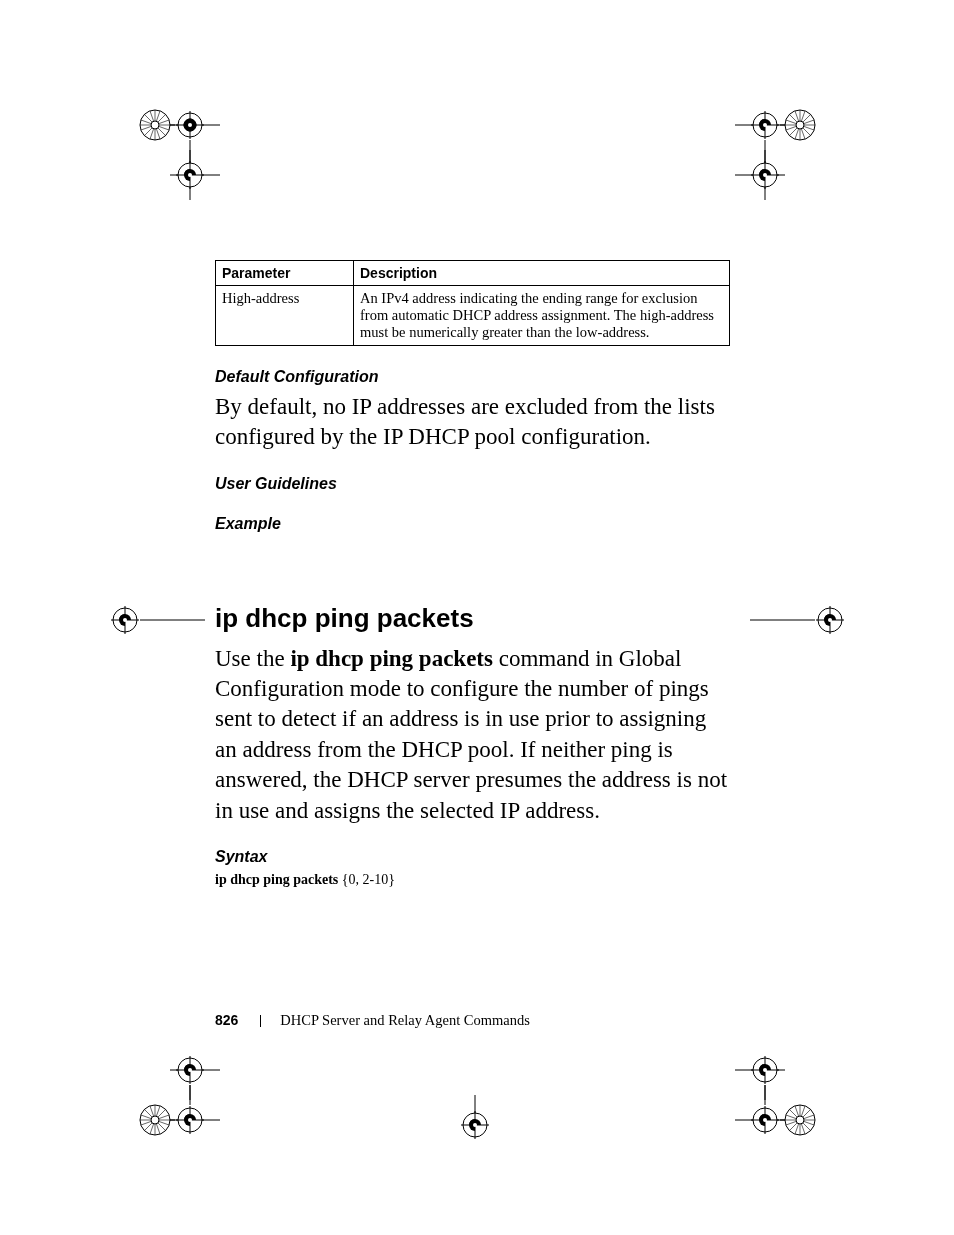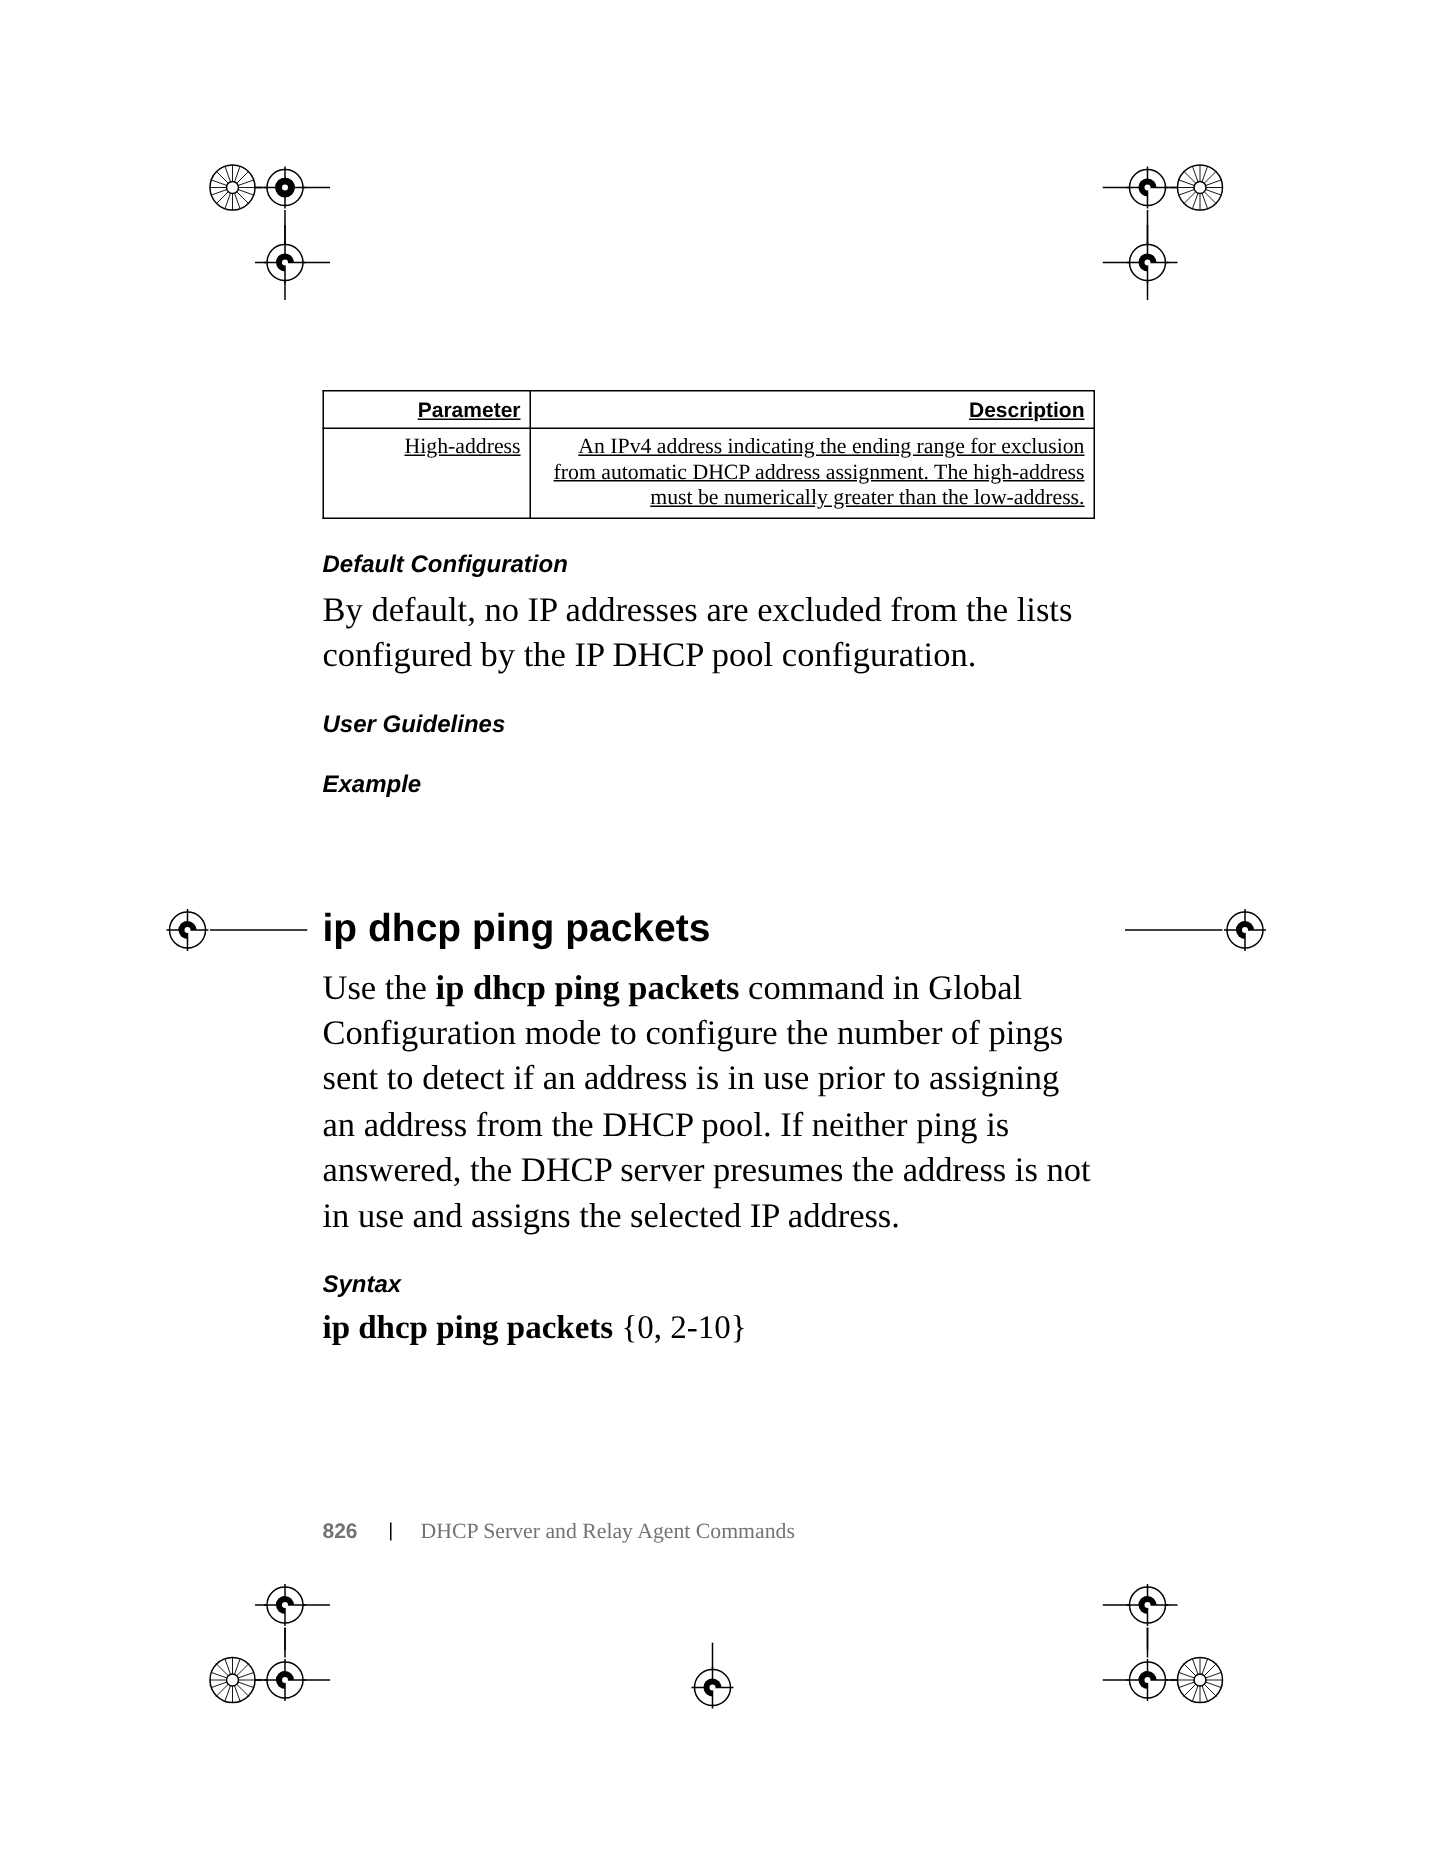--- a/index.html
+++ b/index.html
@@ -20,23 +20,22 @@
     width: 515px;
   }
   table.param {
     border-collapse: collapse;
     width: 100%;
     font-size: 14.5px;
   }
   table.param th, table.param td {
     border: 1px solid #000;
     padding: 4px 6px;
-    text-align: right;
+    text-align: left;
     vertical-align: top;
-    text-decoration: underline;
   }
   table.param th {
     font-family: "Helvetica Neue", Helvetica, Arial, sans-serif;
     font-weight: 700;
     font-size: 14px;
   }
   table.param td.param-name {
     width: 125px;
   }
   .h-sub {
@@ -53,32 +52,32 @@
     margin: 0 0 4px 0;
   }
   .h-cmd {
     font-family: "Helvetica Neue", Helvetica, Arial, sans-serif;
     font-weight: 700;
     font-size: 26px;
     margin-top: 70px;
     margin-bottom: 10px;
   }
   .syntax-line {
-    font-size: 22px;
+    font-size: 14px;
     margin: 0 0 6px 0;
   }
   .syntax-line .bold {
     font-weight: 700;
   }
   .footer {
     position: absolute;
     left: 215px;
     top: 1012px;
     font-size: 14px;
-    color: #737373;
+    color: #000000;
     font-family: Georgia, serif;
   }
   .footer .pagenum {
     font-weight: 700;
     font-family: "Helvetica Neue", Helvetica, Arial, sans-serif;
   }
   .footer .divider {
     display: inline-block;
     border-left: 1px solid #000;
     height: 12px;

